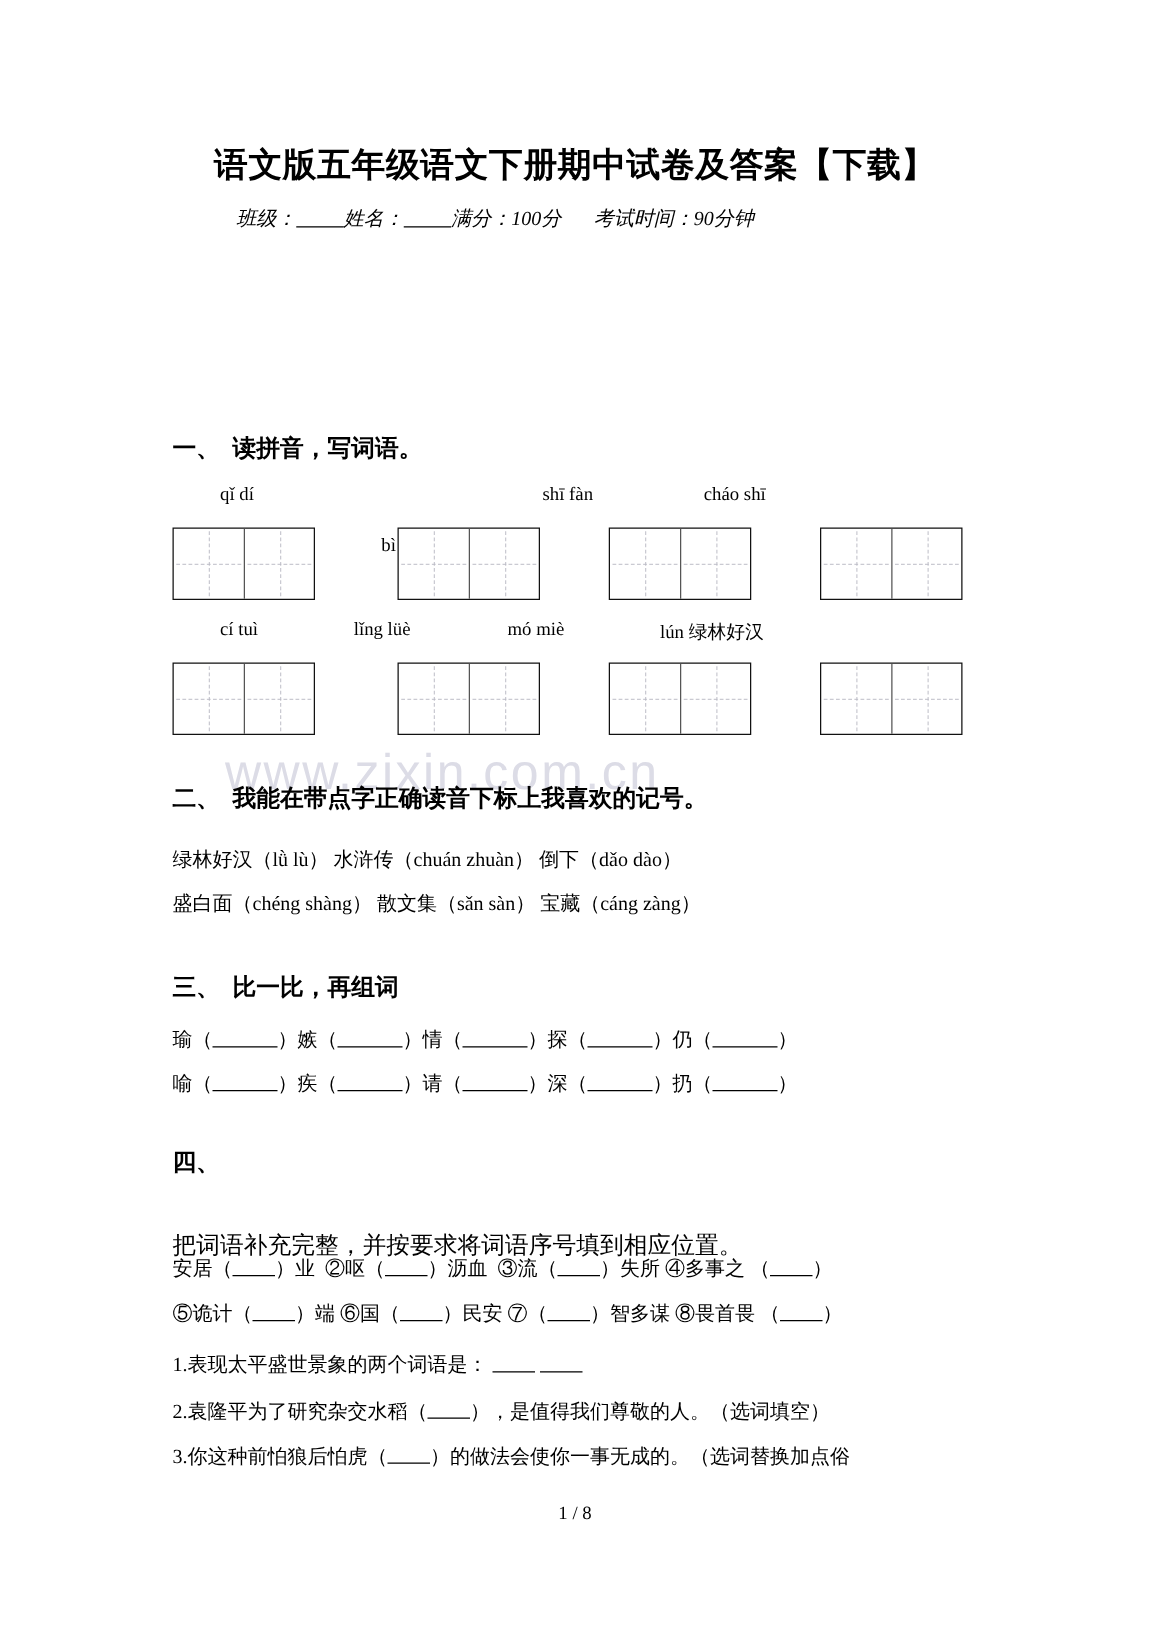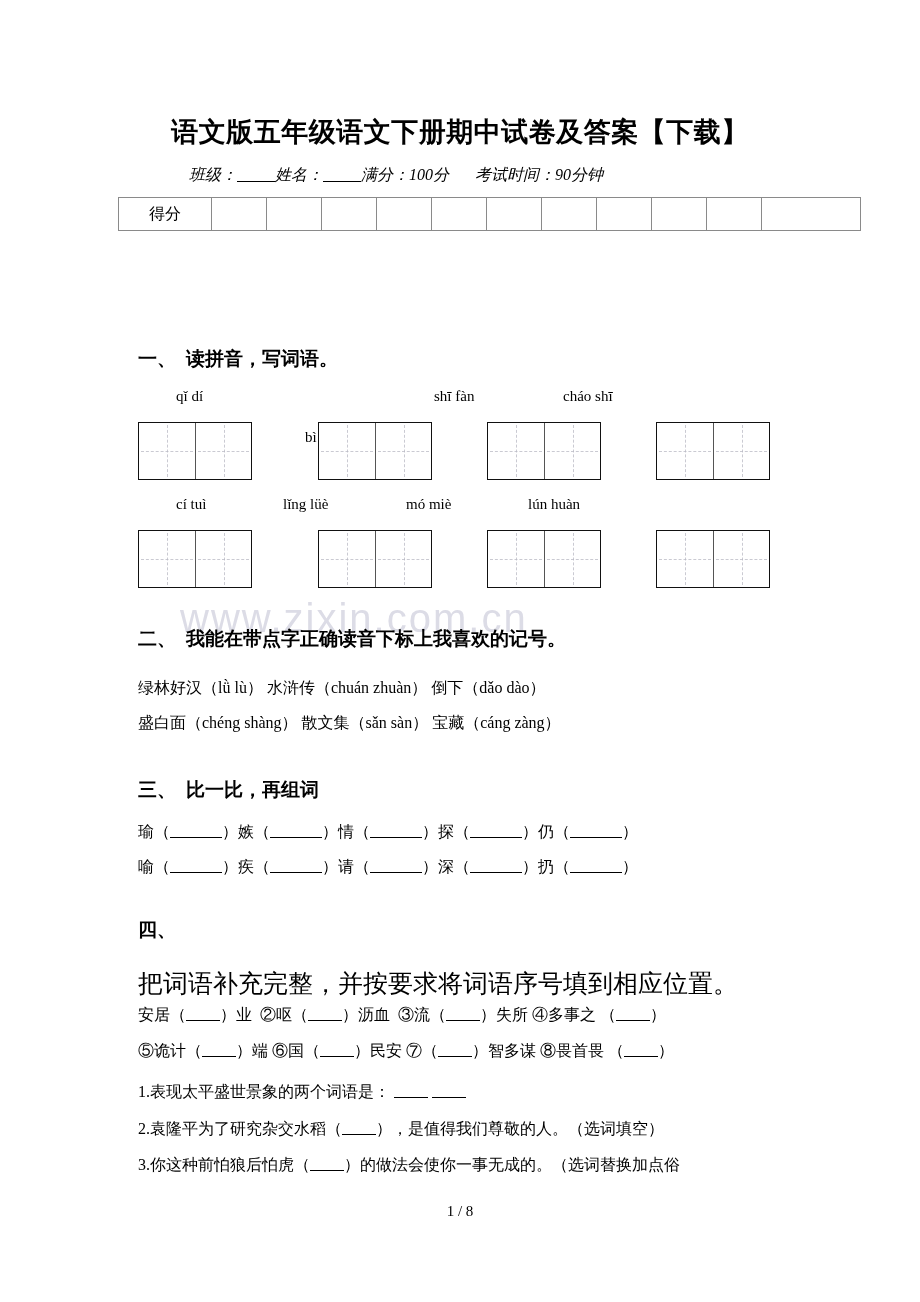--- a/index.html
+++ b/index.html
@@ -102,22 +102,23 @@
   }
   .sec-head .idx { margin-right: 10px; }
 
   .para {
     position: absolute;
     font-size: 16px;
     white-space: nowrap;
   }
   .para-lg {
     position: absolute;
-    font-size: 25px;
-    white-space: nowrap;
+    font-size: 19px;
+    white-space: nowrap;
+    margin-top: 16px;
   }
 
   
   .pinyin-row {
     position: absolute;
     left: 138px;
     width: 700px;
     height: 20px;
     font-size: 15px;
   }
@@ -205,34 +206,20 @@
   <div class="content">
 
     <div class="doc-title">语文版五年级语文下册期中试卷及答案【下载】</div>
 
     <div class="doc-subtitle">
       <span>班级：</span><span class="blank-ul"></span><span>姓名：</span><span class="blank-ul"></span><span>满分：</span><span>100分</span><span class="gap-wide"></span><span>考试时间：</span><span>90分钟</span>
     </div>
 
     <table class="score-table">
       <tbody>
-      <tr>
-        <td class="label-col">得分</td>
-        <td class="num-col"></td>
-        <td class="num-col"></td>
-        <td class="num-col"></td>
-        <td class="num-col"></td>
-        <td class="num-col"></td>
-        <td class="num-col"></td>
-        <td class="num-col"></td>
-        <td class="num-col"></td>
-        <td class="num-col"></td>
-        <td class="num-col"></td>
-        <td class="total-col"></td>
-      </tr>
     </tbody>
       </table>
 
     <div class="sec-head" style="left:138px; top:346px;">
       <span class="idx">一、</span><span>读拼音，写词语。</span>
     </div>
 
     <div class="pinyin-row" style="top:388px;">
       <span style="left:38px;">qǐ dí</span>
       <span style="left:167px;margin-top:41px;">bì yè</span>
@@ -256,21 +243,21 @@
       <div class="tzg" style="left:518px;">
           <div class="cell"></div>
           <div class="cell"></div>
         </div>
     </div>
 
     <div class="pinyin-row" style="top:496px;">
       <span style="left:38px;">cí tuì</span>
       <span style="left:145px;">lǐng lüè</span>
       <span style="left:268px;">mó miè</span>
-      <span style="left:390px;">lún huàn</span>
+      <span style="left:390px;">lún 绿林好汉</span>
     </div>
 
     <div class="grid-row" style="top:530px;">
       <div class="tzg" style="left:0px;">
           <div class="cell"></div>
           <div class="cell"></div>
         </div>
       <div class="tzg" style="left:180px;">
           <div class="cell"></div>
           <div class="cell"></div>

